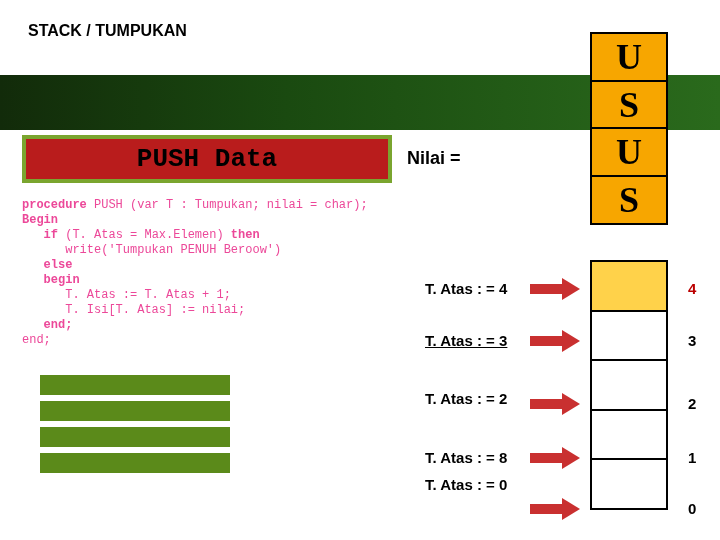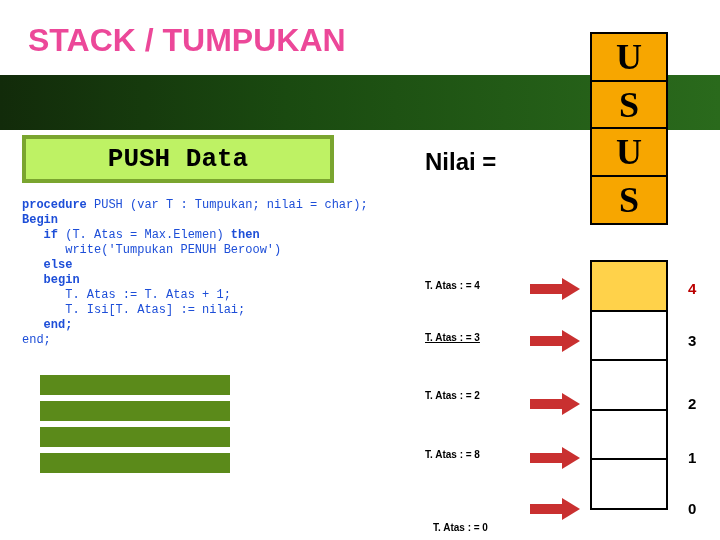--- a/index.html
+++ b/index.html
@@ -26,61 +26,61 @@
     right: 0;
     width: 220px;
     height: 150px;
     background: radial-gradient(ellipse 300px 200px at 720px 0px, #2a6a1c 0%, #1a4a10 40%, transparent 70%);
     z-index: 2;
   }
   .title {
     position: absolute;
     top: 22px;
     left: 28px;
-    font-size: 32px;
-    font-weight: bold;
-    color: #ec4899;
+    font-size: 16px;
+    font-weight: bold;
+    color: #000000;
     z-index: 3;
     text-align: right;
   }
   .push-box {
     position: absolute;
     top: 135px;
     left: 22px;
-    width: 312px;
+    width: 370px;
     height: 48px;
-    background: #bef264;
+    background: #b91c1c;
     border: 4px solid #7aa52f;
     display: flex;
     align-items: center;
     justify-content: center;
     font-family: "Courier New", monospace;
     font-size: 26px;
     font-weight: bold;
     color: #000;
     z-index: 3;
   }
   .nilai-label {
     position: absolute;
     top: 148px;
-    left: 425px;
-    font-size: 24px;
+    left: 407px;
+    font-size: 18px;
     font-weight: bold;
     color: #000;
     z-index: 3;
   }
   .code-block {
     position: absolute;
     top: 198px;
     left: 22px;
     width: 380px;
     font-family: "Courier New", monospace;
     font-size: 12px;
     line-height: 1.25;
-    color: #1d4ed8;
+    color: #ec4899;
     z-index: 3;
     white-space: pre;
   }
   .code-block b { font-weight: bold; }
   .bars {
     position: absolute;
     top: 375px;
     left: 40px;
     width: 190px;
   }
@@ -129,21 +129,21 @@
     position: absolute;
     left: 688px;
     font-size: 15px;
     font-weight: bold;
     color: #000;
   }
   .row-num.hl { color: #b00; }
   .atas-label {
     position: absolute;
     left: 425px;
-    font-size: 10px;
+    font-size: 15px;
     font-weight: bold;
     color: #000;
   }
   .arrow {
     position: absolute;
     left: 530px;
     width: 50px;
     height: 18px;
   }
   .arrow svg { display: block; }
@@ -219,21 +219,21 @@
     </div>
     <div class="row-num" style="top: 395px;">2</div>
     <div class="atas-label" style="top: 449px;">T. Atas : = 8</div>
     <div class="arrow" style="top: 447px;">
       <svg width="50" height="22" viewBox="0 0 50 22">
         <rect x="0" y="6" width="32" height="10" fill="#c93030"></rect>
         <polygon points="32,0 50,11 32,22" fill="#c93030"></polygon>
       </svg>
     </div>
     <div class="row-num" style="top: 449px;">1</div>
-    <div class="atas-label" style="top: 522px; margin-left: 8px;">T. Atas : = 0</div>
+    <div class="atas-label" style="top: 476px;">T. Atas : = 0</div>
     <div class="arrow" style="top: 498px;">
       <svg width="50" height="22" viewBox="0 0 50 22">
         <rect x="0" y="6" width="32" height="10" fill="#c93030"></rect>
         <polygon points="32,0 50,11 32,22" fill="#c93030"></polygon>
       </svg>
     </div>
     <div class="row-num" style="top: 500px;">0</div>
   </div>
 
 </body></html>

